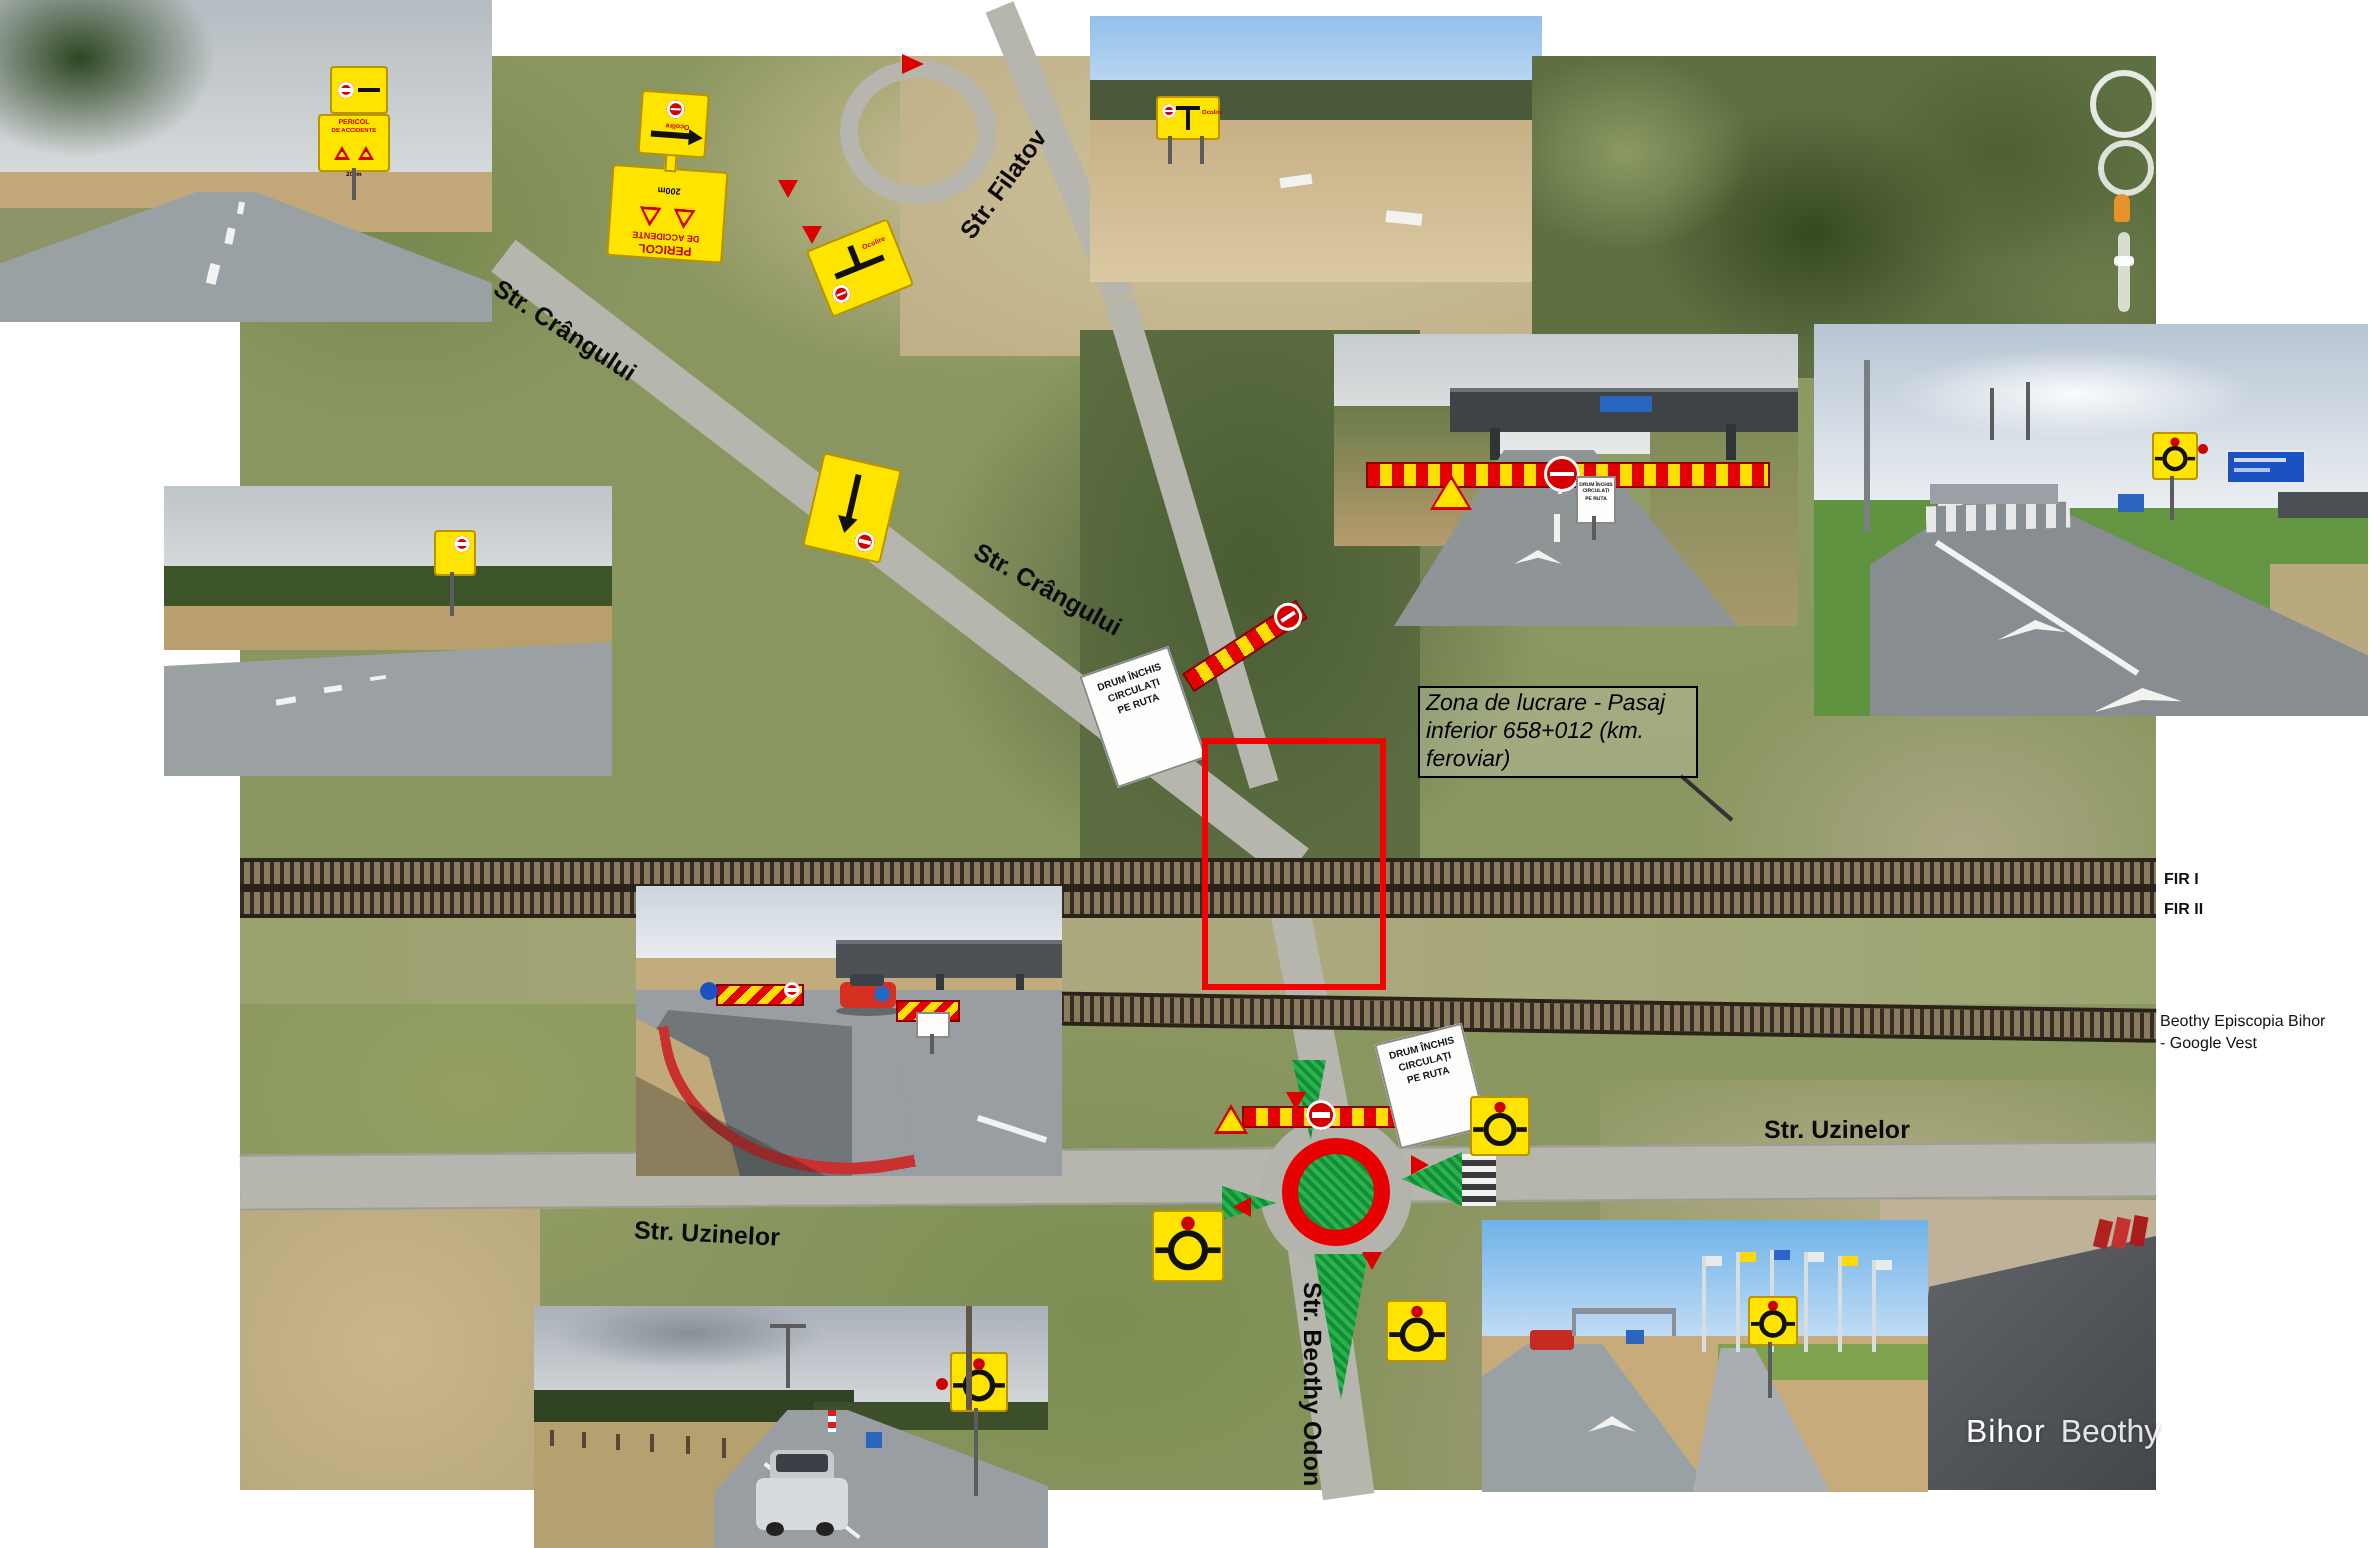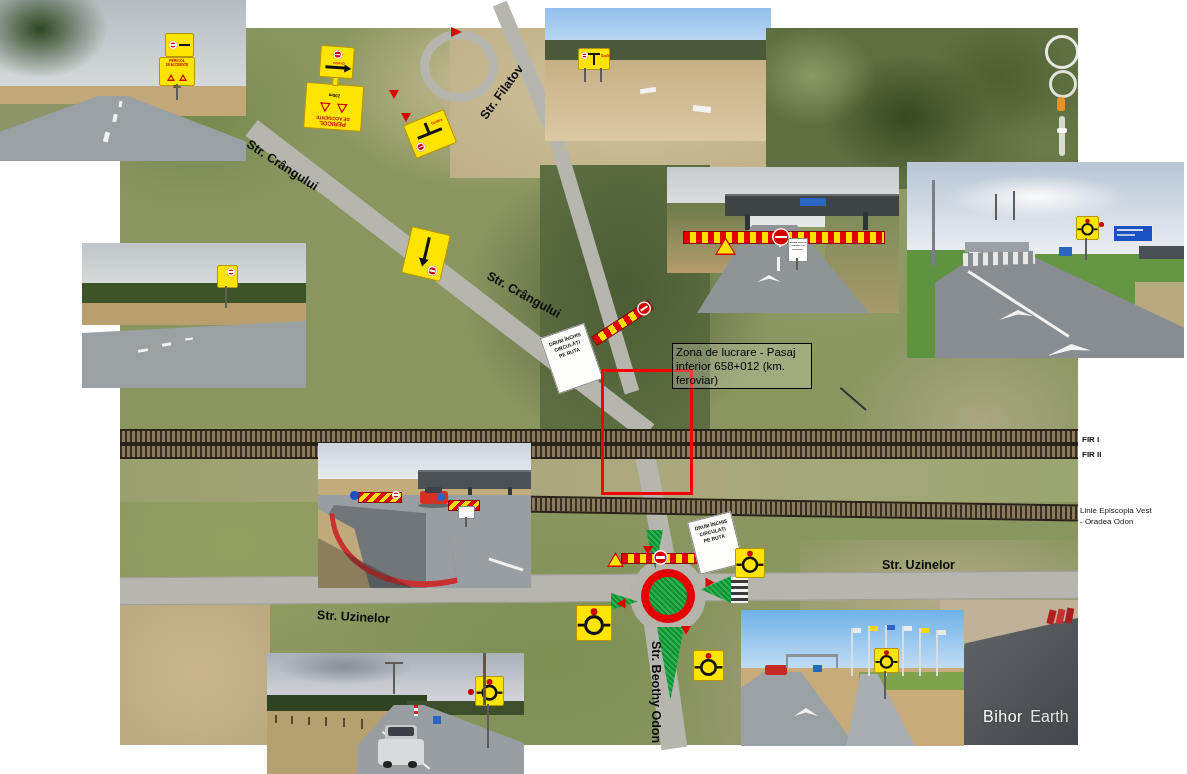--- a/index.html
+++ b/index.html
@@ -382,32 +382,32 @@
           <circle cx="12" cy="4" r="2.6" fill="#cc0000"></circle>
         </svg>
     </div>
     <div class="pole" style="left:143px;top:61px;width:2px;height:28px;"></div>
     <div class="abs" style="left:72px;top:55px;width:9px;height:7px;background:#2a66c0;"></div>
   </div>
 
   <div class="abs" style="left:601px;top:369px;width:86px;height:120px;border:3px solid #f30000;"></div>
   <div class="abs" style="left:841px;top:387px;width:34px;height:1.5px;background:#333;transform:rotate(41deg);transform-origin:0 0;"></div>
 
-  <div class="abs" style="left:672px;top:343px;width:132px;border:1.5px solid #000;padding:1px 3px;font-size:11.5px;line-height:1.22;background:rgba(235,235,225,.25);">Zona de lucrare - Pasaj inferior 658+012 (km. feroviar)</div>
+  <div class="abs" style="left:709px;top:343px;width:132px;border:1.5px solid #000;padding:1px 3px;font-size:11.5px;line-height:1.22;background:rgba(235,235,225,.25);font-style:italic;">Zona de lucrare - Pasaj inferior 658+012 (km. feroviar)</div>
 
   <div class="lbl" style="left:248px;top:136px;transform:rotate(33deg);transform-origin:0 50%;">Str. Crângului</div>
   <div class="lbl" style="left:483px;top:111px;transform:rotate(-54deg);transform-origin:0 50%;">Str. Filatov</div>
   <div class="lbl" style="left:488px;top:268px;transform:rotate(29deg);transform-origin:0 50%;">Str. Crângului</div>
   <div class="lbl" style="left:317px;top:610px;transform:rotate(3deg);">Str. Uzinelor</div>
   <div class="lbl" style="left:882px;top:558px;">Str. Uzinelor</div>
   <div class="lbl" style="left:663px;top:641px;transform:rotate(90deg);transform-origin:0 0;">Str. Beothy Odon</div>
 
   <div class="tinylbl" style="left:1082px;top:435px;font-weight:700;">FIR I</div>
   <div class="tinylbl" style="left:1082px;top:450px;font-weight:700;">FIR II</div>
-  <div class="tinylbl" style="left:1080px;top:506px;">Linie Episcopia Vest</div>
-  <div class="tinylbl" style="left:1080px;top:517px;">- Oradea Odon</div>
+  <div class="tinylbl" style="left:1080px;top:506px;">Beothy Episcopia Bihor</div>
+  <div class="tinylbl" style="left:1080px;top:517px;">- Google Vest</div>
 
   <div class="abs" style="left:983px;top:708px;font-size:16px;color:#fff;text-shadow:0 0 2px rgba(0,0,0,.4);">
     <span style="font-weight:500;letter-spacing:.5px;">Bihor</span>
-    <span style="font-weight:300;opacity:.85;margin-left:3px;">Earth</span>
+    <span style="font-weight:300;opacity:.85;margin-left:3px;">Beothy</span>
   </div>
 
 </div>
 
 </body></html>

